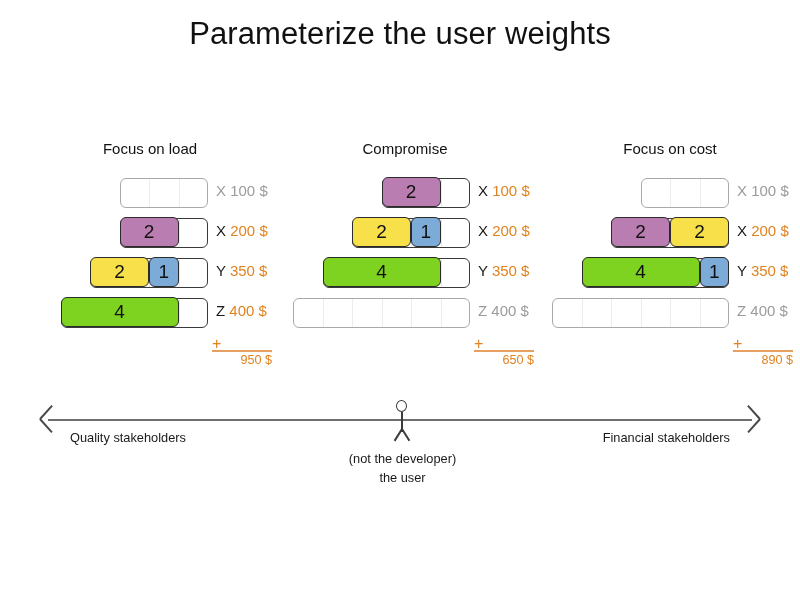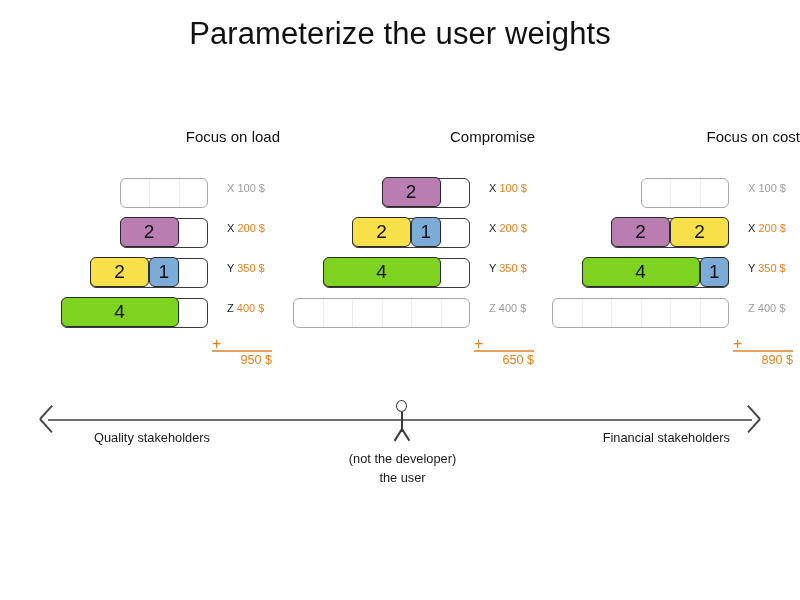--- a/index.html
+++ b/index.html
@@ -15,21 +15,21 @@
     position:absolute;left:0;top:16px;width:800px;text-align:center;
     font-size:31px;font-weight:400;color:#111;letter-spacing:0.1px;
   }
   .subtitle{
     position:absolute;left:28px;top:68px;width:756px;
     font-size:13.2px;color:#1a1a1a;
   }
 
   .col{position:absolute;top:128px;}
   .col-head{
-    position:absolute;top:0;width:260px;text-align:right;
+    position:absolute;top:12px;width:260px;text-align:center;
     font-size:15px;color:#111;
   }
 
   .row{position:absolute;height:30px;}
   .track{
     position:absolute;top:0;height:30px;box-sizing:border-box;
     border:1.3px solid #3a3a3a;border-radius:6px;
     background:#ffffff;display:flex;overflow:hidden;
   }
   .track.empty{border-color:#a9a9a9;border-width:1px;}
@@ -41,21 +41,21 @@
   .cell:last-child{border-right:none;}
 
   .seg{
     position:absolute;top:-1.3px;height:30px;box-sizing:border-box;
     border:1.3px solid #2b2b2b;border-radius:6px;
     display:flex;align-items:center;justify-content:center;
     font-size:19px;color:#111;line-height:1;
   }
 
   .rowlabel{
-    position:absolute;top:4px;font-size:11px;white-space:nowrap;margin-left:11px;
+    position:absolute;top:4px;font-size:15px;white-space:nowrap;
   }
   .rowlabel .key{color:#1a1a1a;}
   .rowlabel .amt{color:#e1821f;}
   .rowlabel.off .key,.rowlabel.off .amt{color:#9b9b9b;}
 
   .sum{position:absolute;}
   .sum .plus{
     position:absolute;top:0;left:0;font-size:16px;color:#e1821f;line-height:1;
   }
   .sum .bar{
@@ -72,21 +72,21 @@
   .arrow.left{left:0;}
   .arrow.right{right:0;}
   .arrow span{
     position:absolute;left:0;top:10px;width:18px;height:1.8px;background:#4a4a4a;
   }
   .arrow.left span.a{transform:rotate(48deg);transform-origin:0 50%;}
   .arrow.left span.b{transform:rotate(-48deg);transform-origin:0 50%;}
   .arrow.right span.a{left:auto;right:0;transform:rotate(-48deg);transform-origin:100% 50%;}
   .arrow.right span.b{left:auto;right:0;transform:rotate(48deg);transform-origin:100% 50%;}
 
-  .endlabel{position:absolute;top:430px;font-size:12.8px;color:#1a1a1a;white-space:nowrap;margin-left:24px;}
+  .endlabel{position:absolute;top:430px;font-size:12.8px;color:#1a1a1a;white-space:nowrap;}
   .endlabel.l{left:70px;}
   .endlabel.r{right:70px;}
 
   .figure{position:absolute;left:386px;top:400px;width:34px;height:46px;}
   .figure .head{
     position:absolute;left:10px;top:0;width:11px;height:12px;
     border:1.8px solid #3a3a3a;border-radius:50%;box-sizing:border-box;background:#fff;
   }
   .figure .body{position:absolute;left:15px;top:12px;width:1.9px;height:20px;background:#3a3a3a;}
   .figure .leg{position:absolute;top:29px;left:15px;width:1.9px;height:14px;background:#3a3a3a;}

